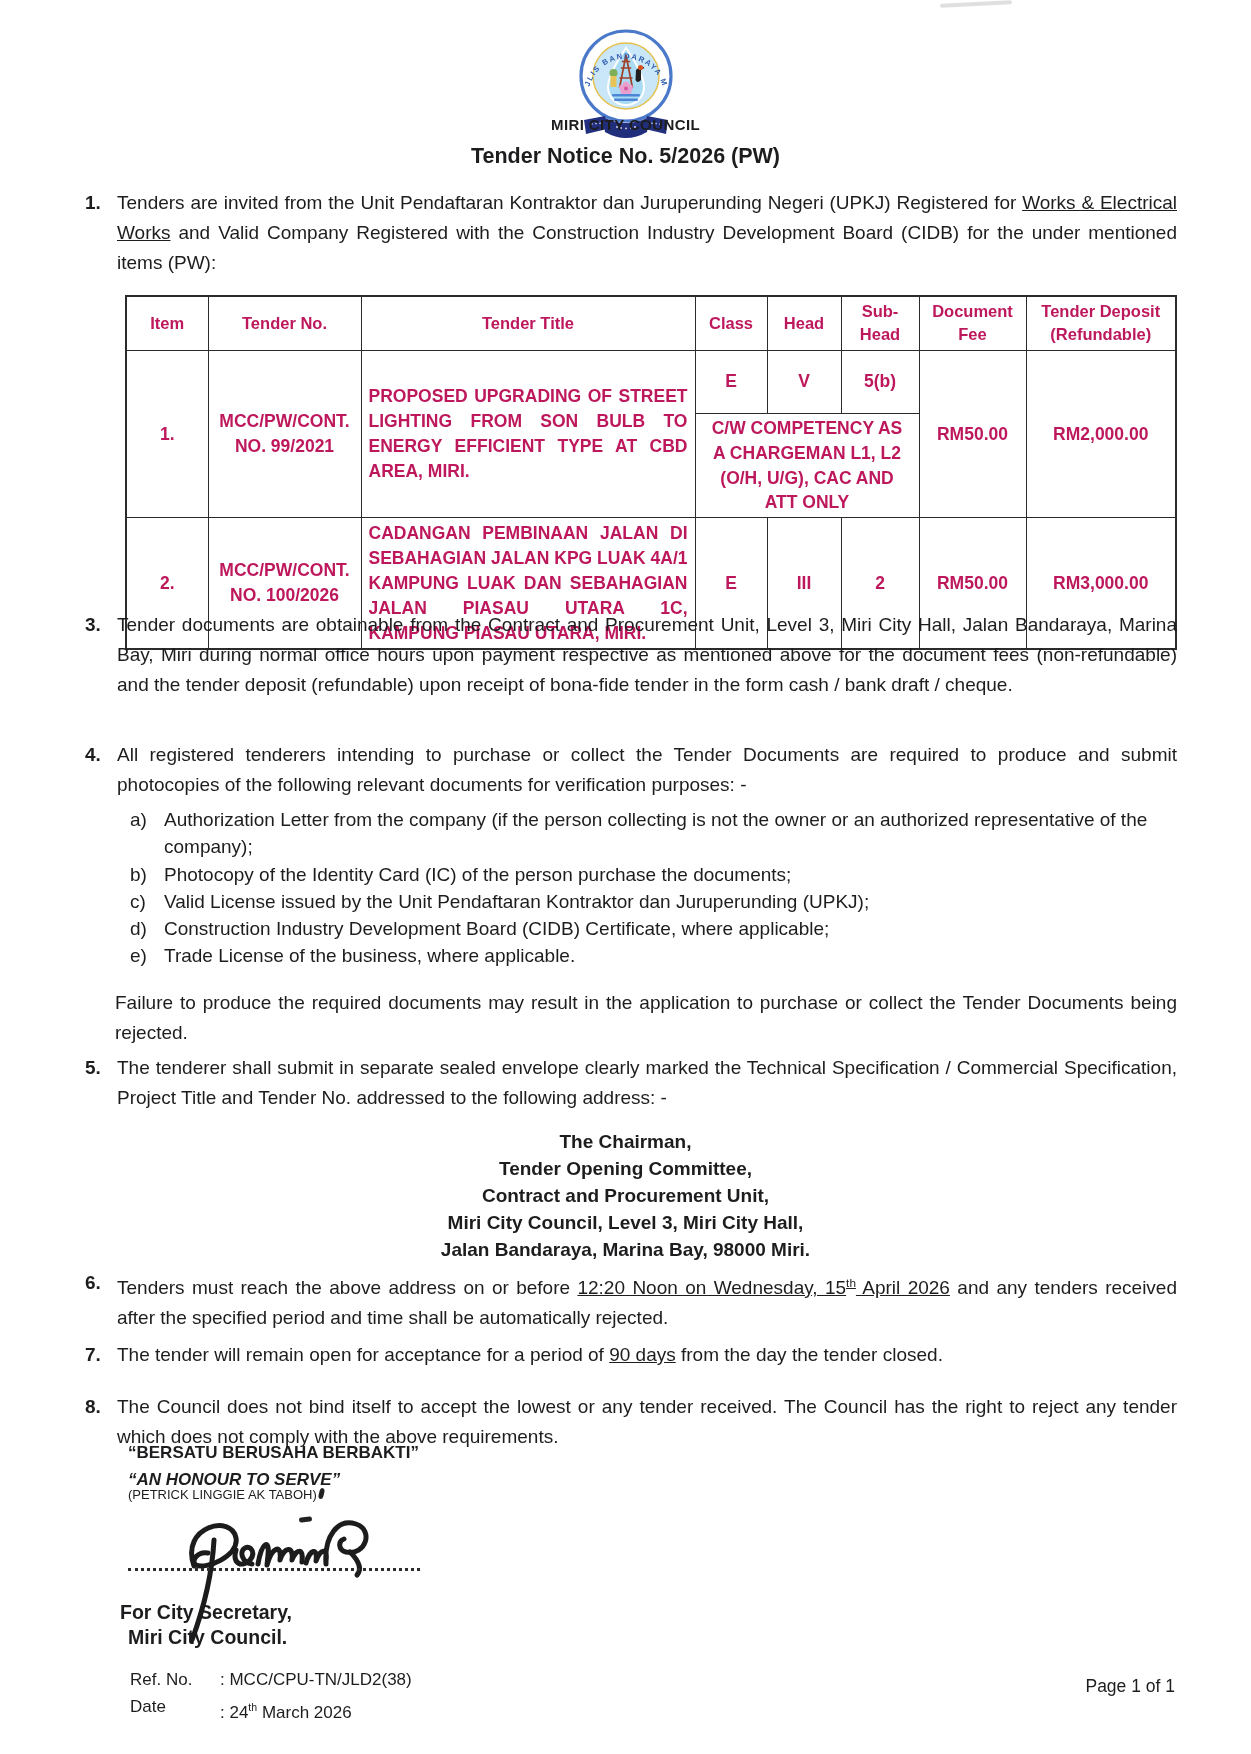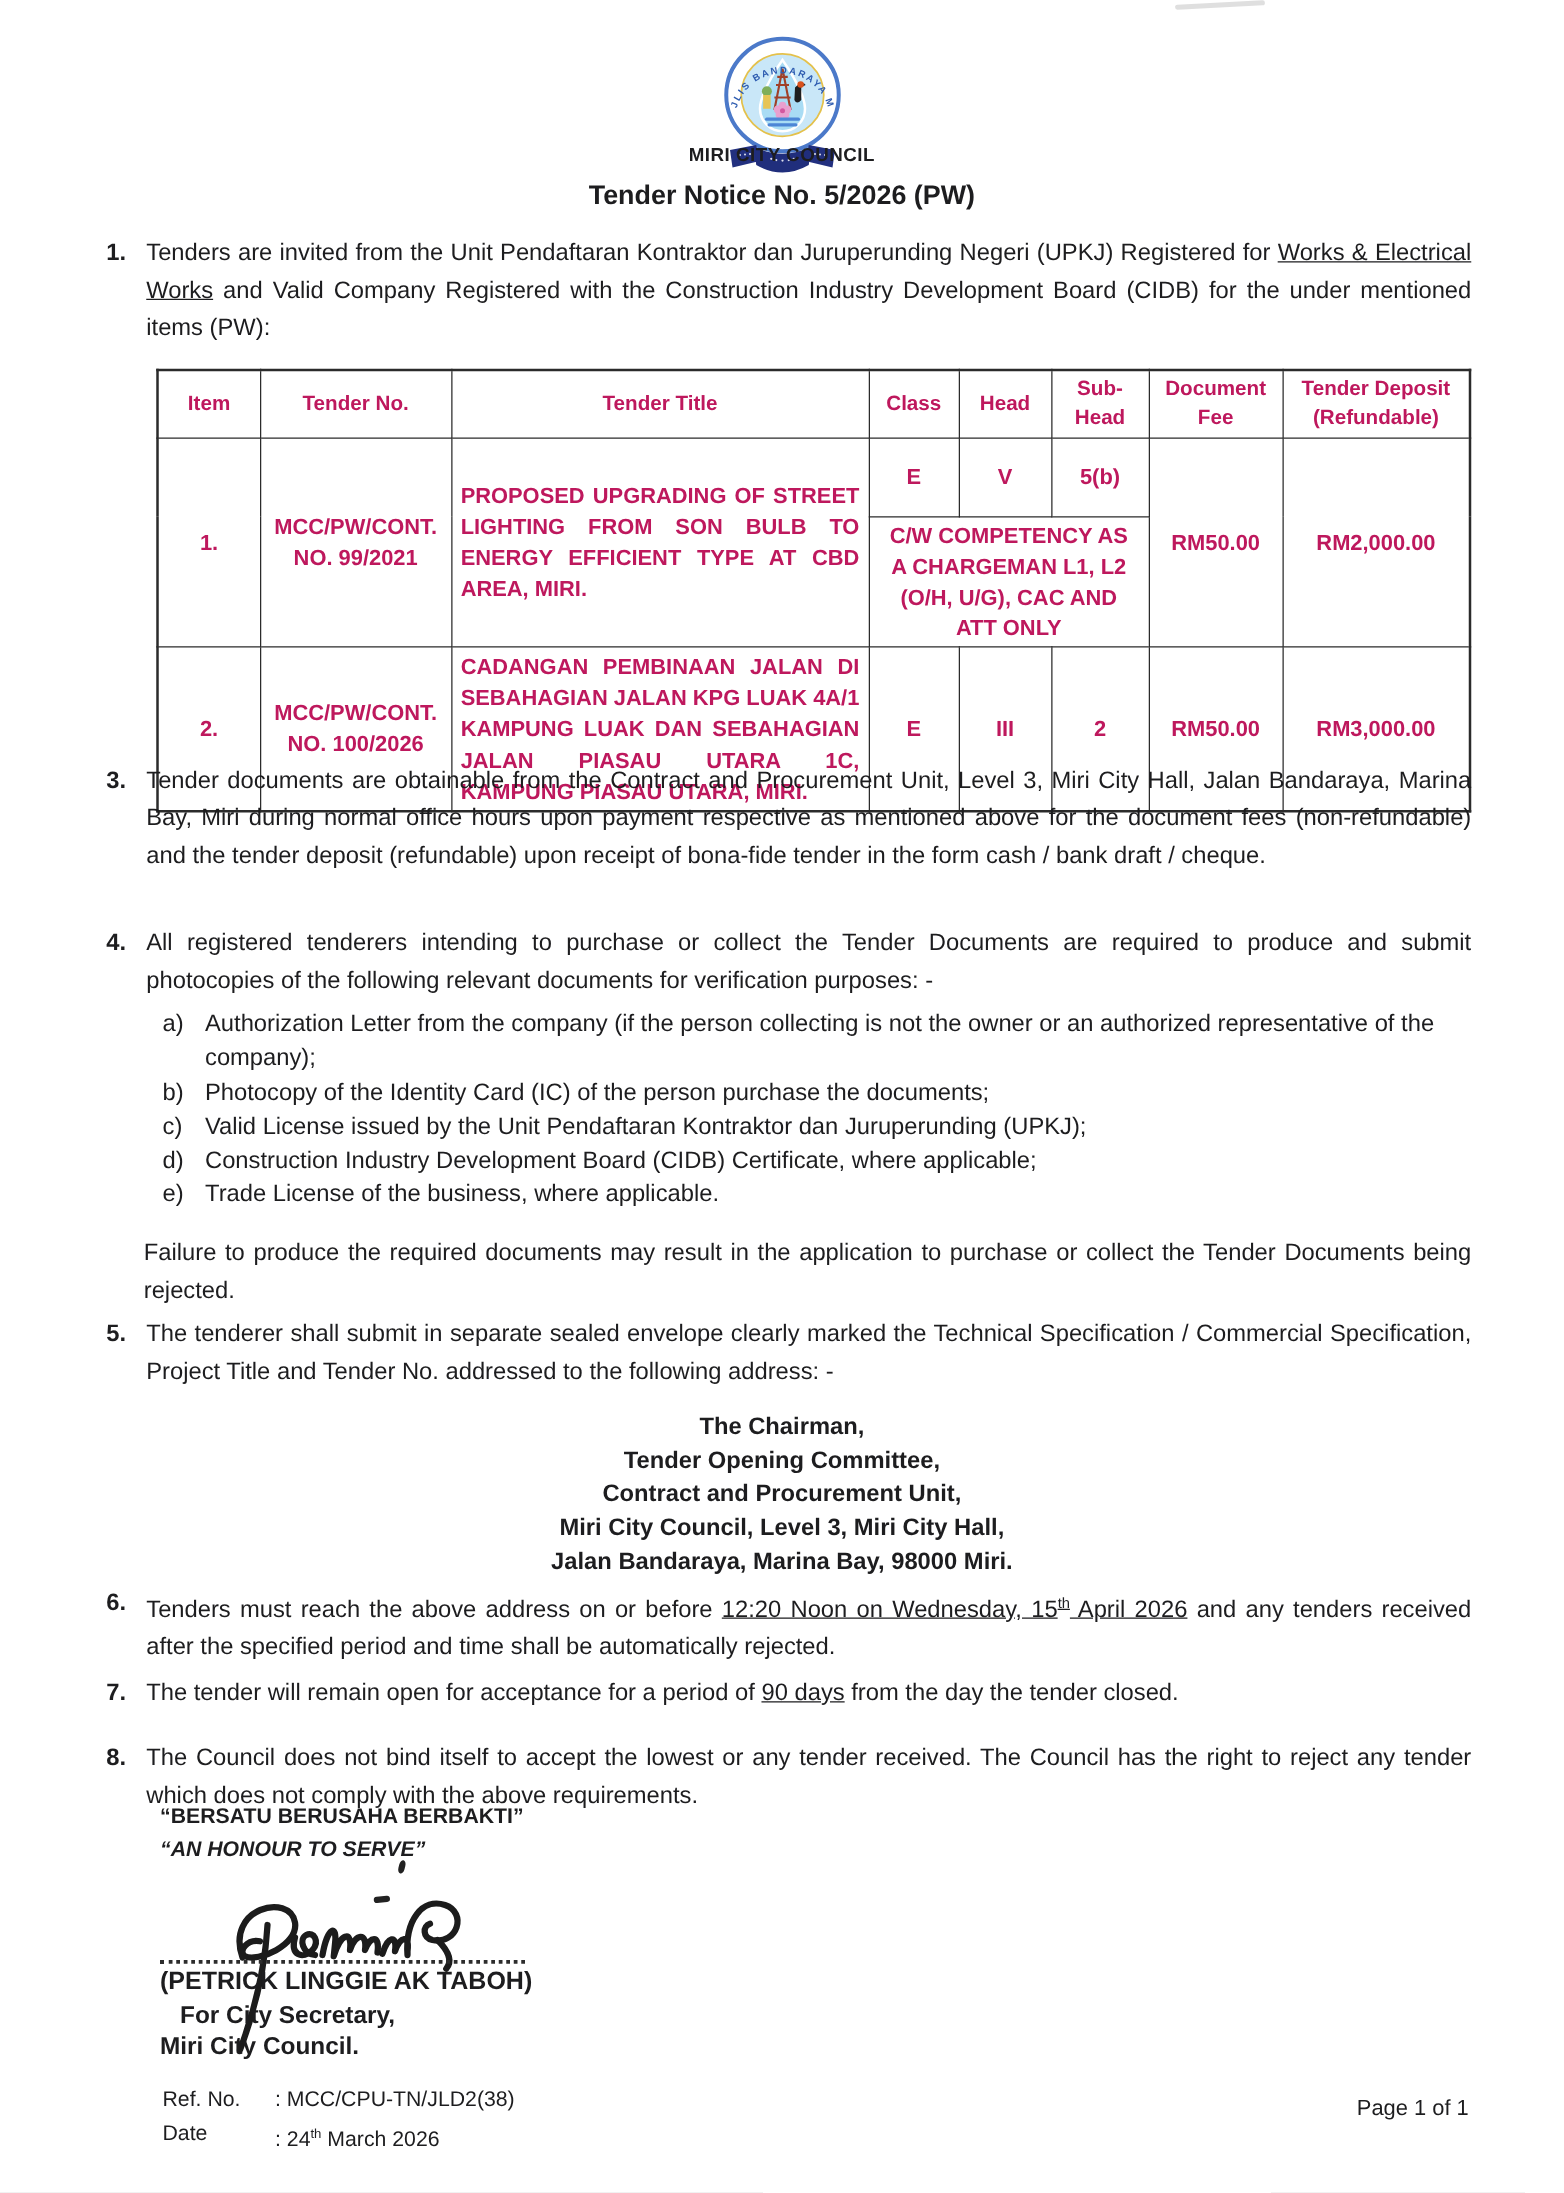--- a/index.html
+++ b/index.html
@@ -51,22 +51,22 @@
   .motto .line2{font-style:italic;}
 
   
   .pen-mark1{position:absolute;left:319px;top:1488px;width:5px;height:11px;
              background:#222;border-radius:3px/5px;transform:rotate(14deg);}
   .pen-mark2{position:absolute;left:299px;top:1517px;width:13px;height:5px;
              background:#222;border-radius:3px;transform:rotate(-6deg);}
   .sig-svg{position:absolute;left:152px;top:1508px;}
   .dotline{position:absolute;left:128px;top:1562px;width:292px;height:6px;
            border-bottom:3px dotted #2d2d2d;}
-  .sig-name{position:absolute;left:128px;top:1574px;font-size:20px;font-weight:700;}
-  .sig-role{position:absolute;left:144px;top:1601px;font-size:19.5px;font-weight:700;text-align:center;}
+  .sig-name{position:absolute;left:128px;top:1487px;font-size:13px;font-weight:400;}
+  .sig-role{position:absolute;left:120px;top:1601px;font-size:19.5px;font-weight:700;text-align:center;}
   .sig-org{position:absolute;left:128px;top:1626px;font-size:19.5px;font-weight:700;}
 
   
   .ref-grid{position:absolute;left:130px;top:1668px;display:grid;
             grid-template-columns:90px auto;row-gap:3px;font-size:17px;line-height:24px;}
   .page-num{position:absolute;right:76px;top:1676px;font-size:17.5px;}
 
   .scan-smudge{position:absolute;left:940px;top:2px;width:72px;height:4px;
                background:rgba(110,110,110,.22);transform:rotate(-3deg);border-radius:2px;}
 </style>

